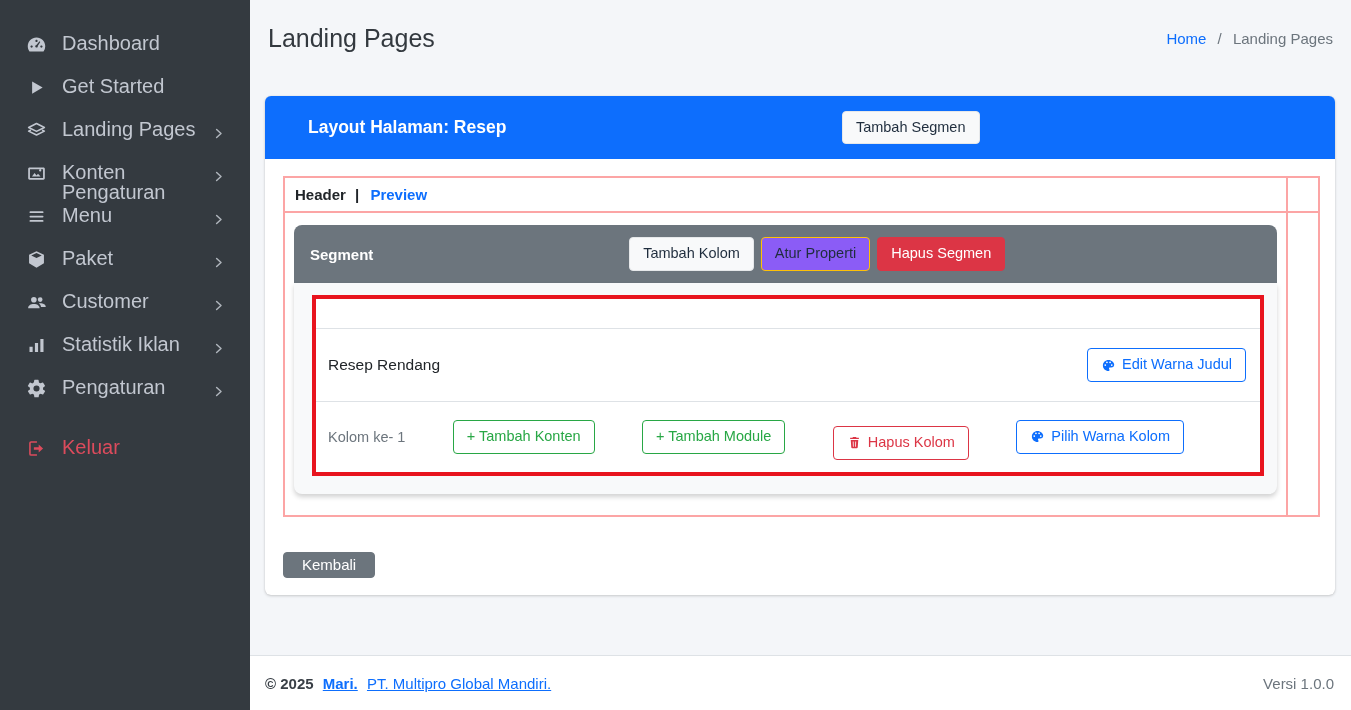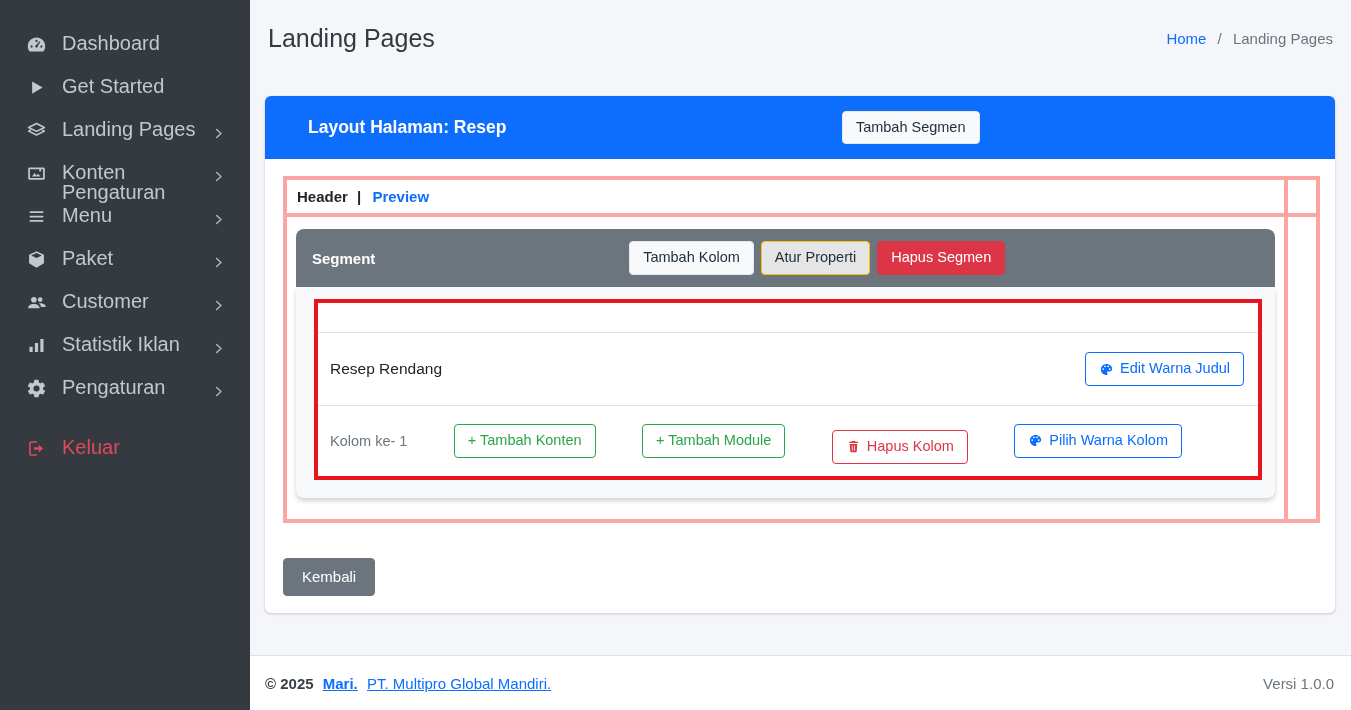--- a/index.html
+++ b/index.html
@@ -32,31 +32,31 @@
   .card-header { background:#0d6efd; color:#fff; border-radius:6px 6px 0 0;
     padding:0 20px; height:63px; display:flex; align-items:center; }
   .card-title { font-size:17.5px; font-weight:700;margin-left:23px; }
   .header-btn-wrap { flex:1; text-align:center; }
 
   .btn { display:inline-flex; align-items:center; gap:6px; border-radius:4px;
     font-size:14.5px; line-height:1.35; padding:6px 13px; border:1px solid transparent;
     cursor:pointer; font-family:inherit; background:none; white-space:nowrap; }
   .btn .bic { width:15px; height:15px; flex:none; }
   .btn-light   { background:#f8f9fa; border-color:#e6e8ea; color:#1f2d3d; }
-  .btn-warning { background:#e5e5e5; border-color:#ffc107; color:#1f2d3d; }
+  .btn-warning { background:#8b5cf6; border-color:#ffc107; color:#1f2d3d; }
   .btn-danger  { background:#dc3545; border-color:#dc3545; color:#fff; }
   .btn-secondary { background:#6c757d; border-color:#6c757d; color:#fff;
-    font-size:15px; padding:8px 18px; }
+    font-size:15px; padding:2px 18px; }
   .btn-outline-primary { background:#fff; border-color:#0d6efd; color:#0d6efd; }
   .btn-outline-success { background:#fff; border-color:#28a745; color:#28a745; }
   .btn-outline-danger  { background:#fff; border-color:#dc3545; color:#dc3545;margin-top:12px; }
 
   .card-body { padding:17px 15px 17px 18px; }
   .layout-table { width:100%; border-collapse:collapse; }
-  .layout-table td { border:4px solid #fca5a5; vertical-align:top; }
+  .layout-table td { border:2px solid #fca5a5; vertical-align:top; }
   .tab-cell { padding:8px 10px; font-size:15px; font-weight:700; color:#212529; }
   .tab-cell .tsep { margin:0 7px 0 5px; }
   .tab-cell a { color:#0d6efd; text-decoration:none; }
   .side-cell { width:32px; }
   .seg-cell { padding:12px 9px 21px 9px; }
 
   
   .segment-header { background:#6c757d; border-radius:8px 8px 0 0; height:58px;
     padding:0 16px; display:flex; align-items:center; }
   .segment-title { color:#fff; font-weight:700; font-size:15px; }

